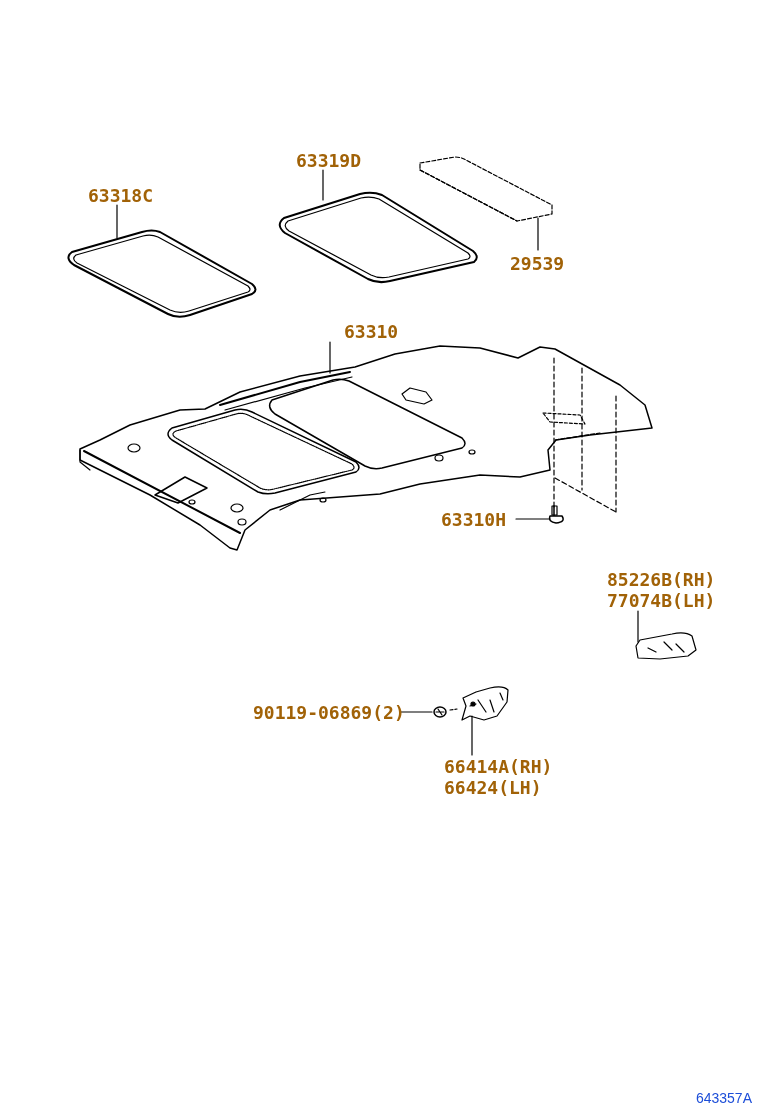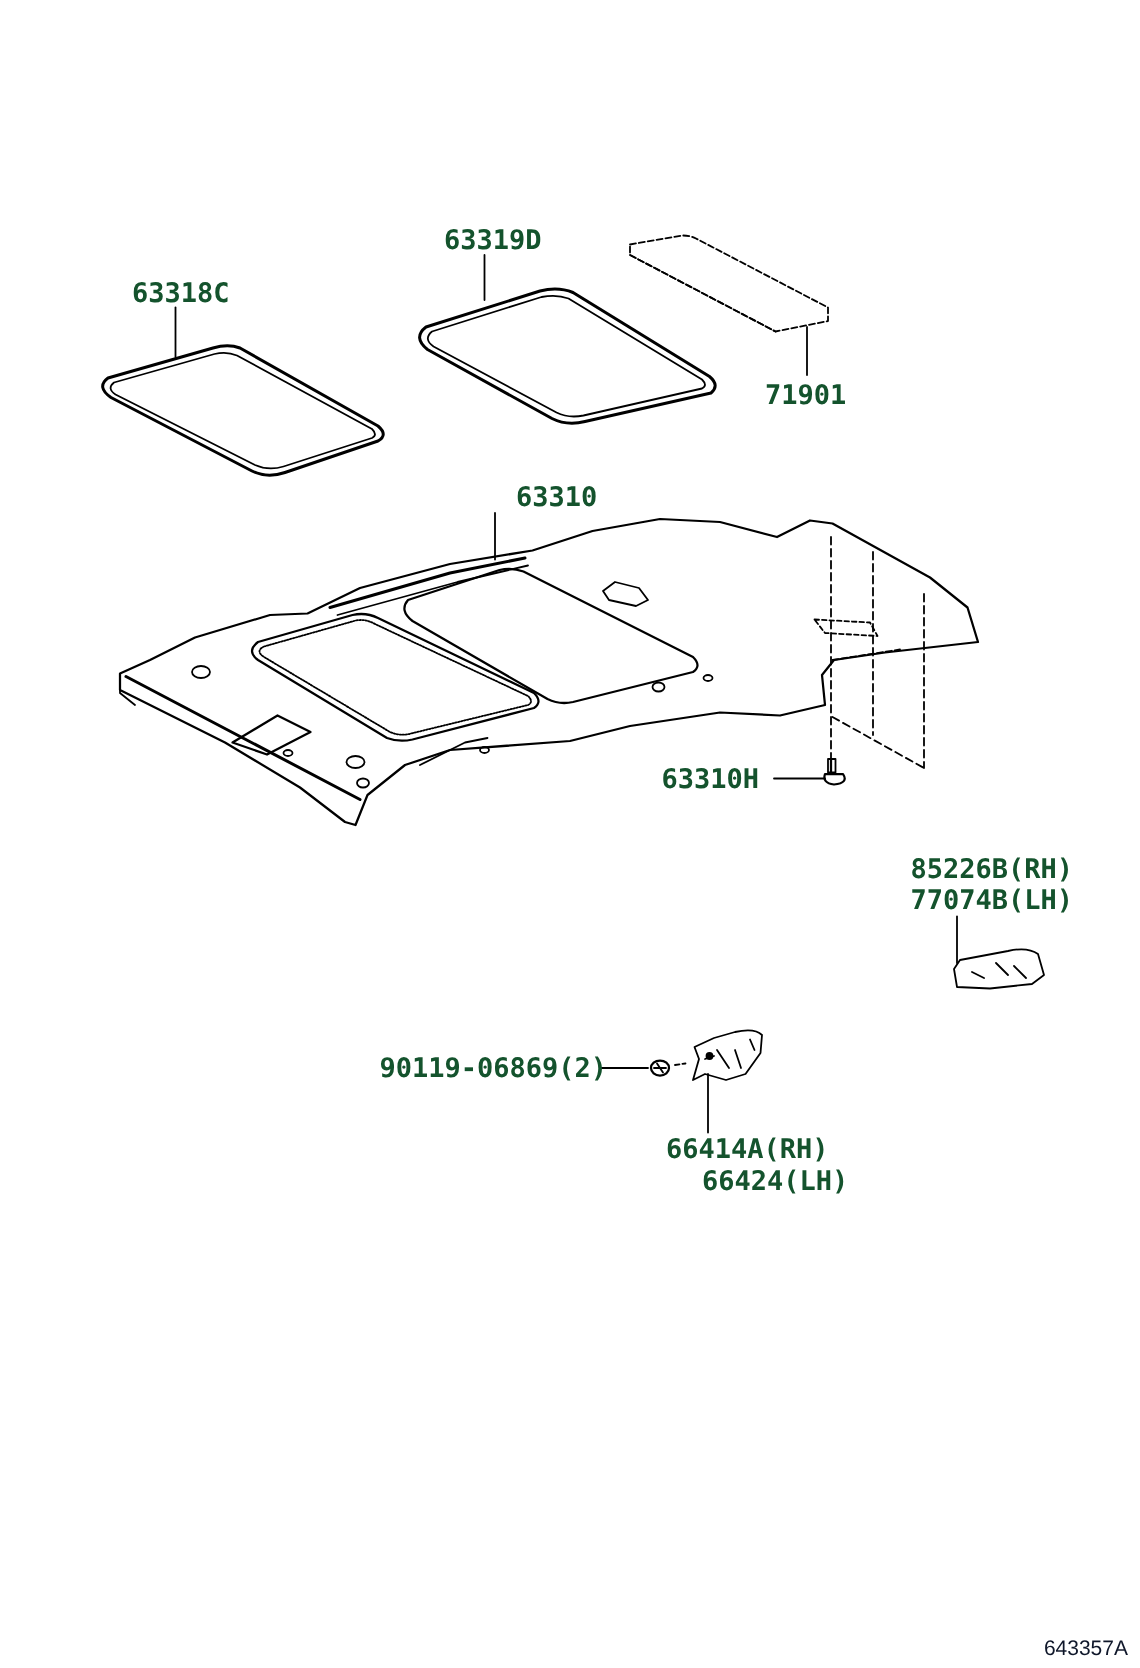--- a/index.html
+++ b/index.html
@@ -9,31 +9,31 @@
       height: 1112px;
       background: #ffffff;
       overflow: hidden;
     }
     svg.art { position: absolute; left: 0; top: 0; }
     .part-label {
       position: absolute;
       font-family: "DejaVu Sans Mono", "Liberation Mono", monospace;
       font-weight: bold;
       font-size: 18px;
-      color: #14532d;
+      color: #a16207;
       line-height: 20px;
       white-space: pre;
       cursor: pointer;
       letter-spacing: 0px;
     }
     .ref-code {
       position: absolute;
       font-family: "Liberation Sans", sans-serif;
       font-size: 14px;
-      color: #0f172a;
+      color: #1d4ed8;
       right: 8px;
       bottom: 6px;
     }
   </style>
 </head>
 <body>
 
 <div id="canvas">
 
   <svg class="art" width="760" height="1112" viewBox="0 0 760 1112" xmlns="http://www.w3.org/2000/svg">
@@ -121,23 +121,23 @@
         <path d="M463,698 L476,692 L490,688 Q503,685 508,690 L507,702 L497,716 L484,720 L470,716 L462,720 L466,706 Z"></path>
         <path d="M470,706 L476,704 M478,700 L486,712 M490,700 L494,712 M500,693 L503,700"></path>
         <circle cx="473" cy="704" r="2" fill="#000"></circle>
       </g>
       <line x1="472" y1="716" x2="472" y2="755"></line>
     </g>
   </svg>
 
   <div class="part-label" style="left:88px; top:186px;">63318C</div>
   <div class="part-label" style="left:296px; top:151px;">63319D</div>
-  <div class="part-label" style="left:510px; top:254px;">71901</div>
+  <div class="part-label" style="left:510px; top:254px;">29539</div>
   <div class="part-label" style="left:303px; top:322px;margin-left:41px;">63310</div>
   <div class="part-label" style="left:441px; top:510px;">63310H</div>
   <div class="part-label" style="left:607px; top:570px;">85226B(RH)</div>
   <div class="part-label" style="left:607px; top:591px;">77074B(LH)</div>
   <div class="part-label" style="left:253px; top:703px;">90119-06869(2)</div>
   <div class="part-label" style="left:444px; top:757px;text-align:center;">66414A(RH)</div>
-  <div class="part-label" style="left:444px; top:778px;margin-left:24px;">66424(LH)</div>
+  <div class="part-label" style="left:444px; top:778px;">66424(LH)</div>
 
   <div class="ref-code">643357A</div>
 </div>
 
 </body></html>

